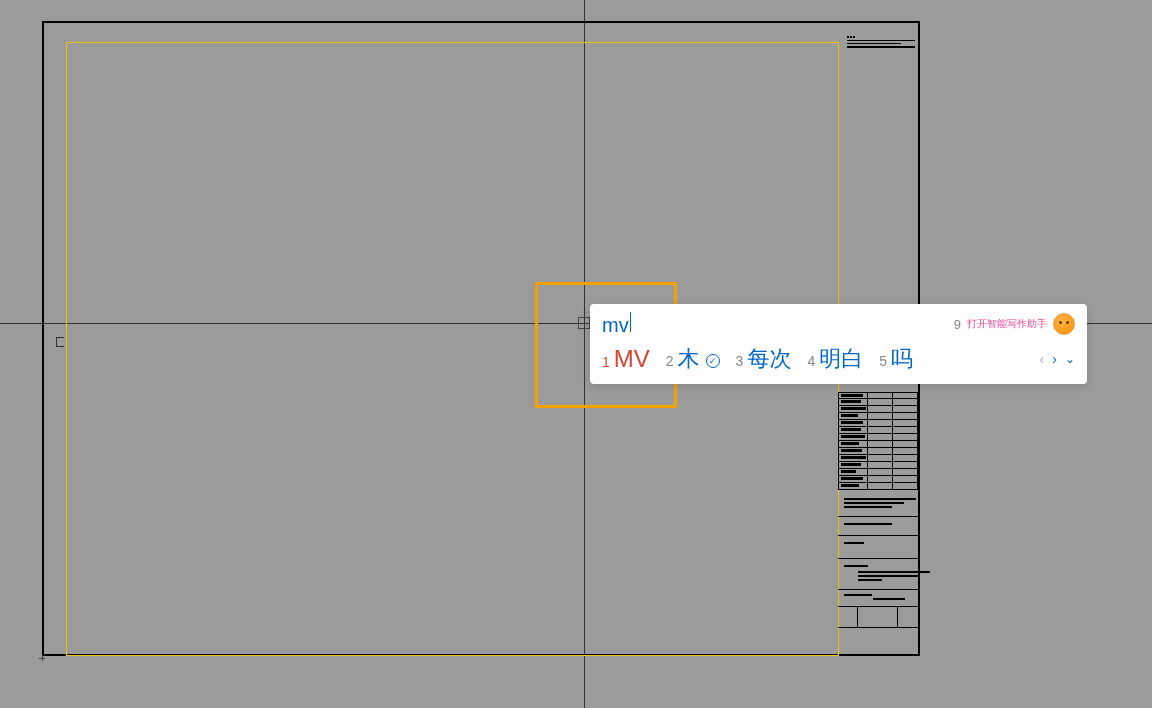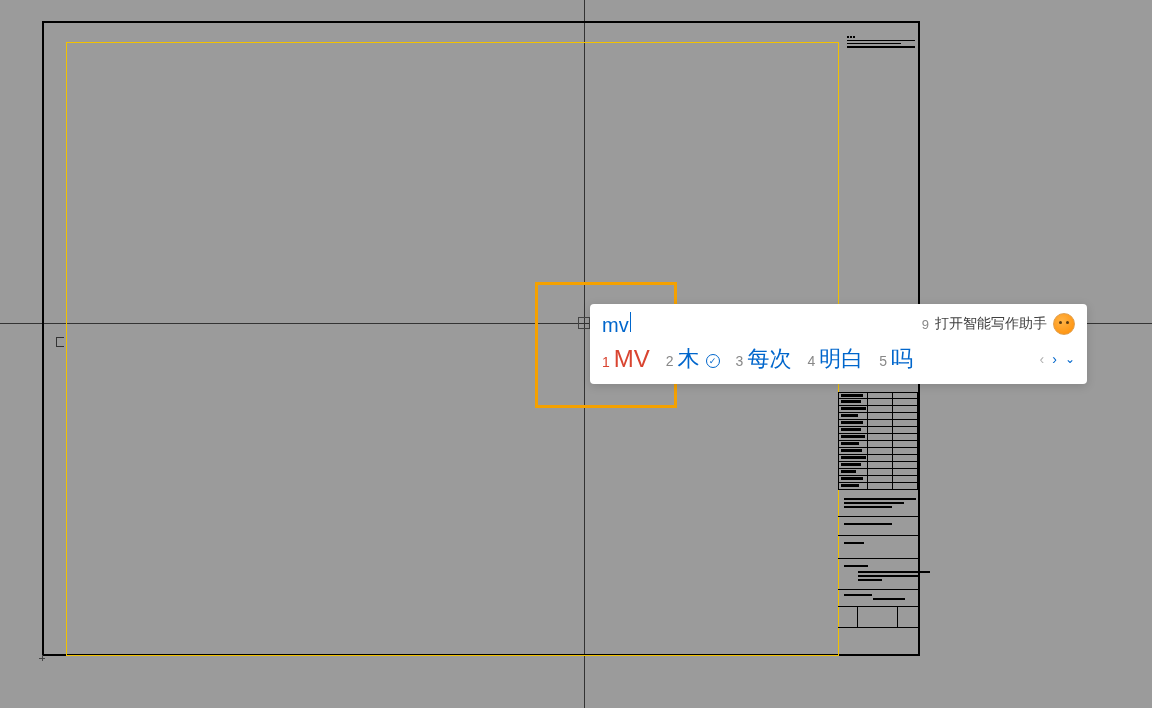--- a/index.html
+++ b/index.html
@@ -190,22 +190,22 @@
     .ime-right {
       display: flex;
       align-items: center;
       gap: 6px;
     }
     .ime-hint-num {
       color: #888;
       font-size: 13px;
     }
     .ime-hint-text {
-      color: #404040;
-      font-size: 14px;
+      color: #ec4899;
+      font-size: 10px;
     }
     .ime-icon {
       width: 22px;
       height: 22px;
       border-radius: 50%;
       background: radial-gradient(circle at 40% 35%, #ffb347, #ff8c00);
       border: 1px solid #e0a050;
       position: relative;
     }
     .ime-icon::before {

